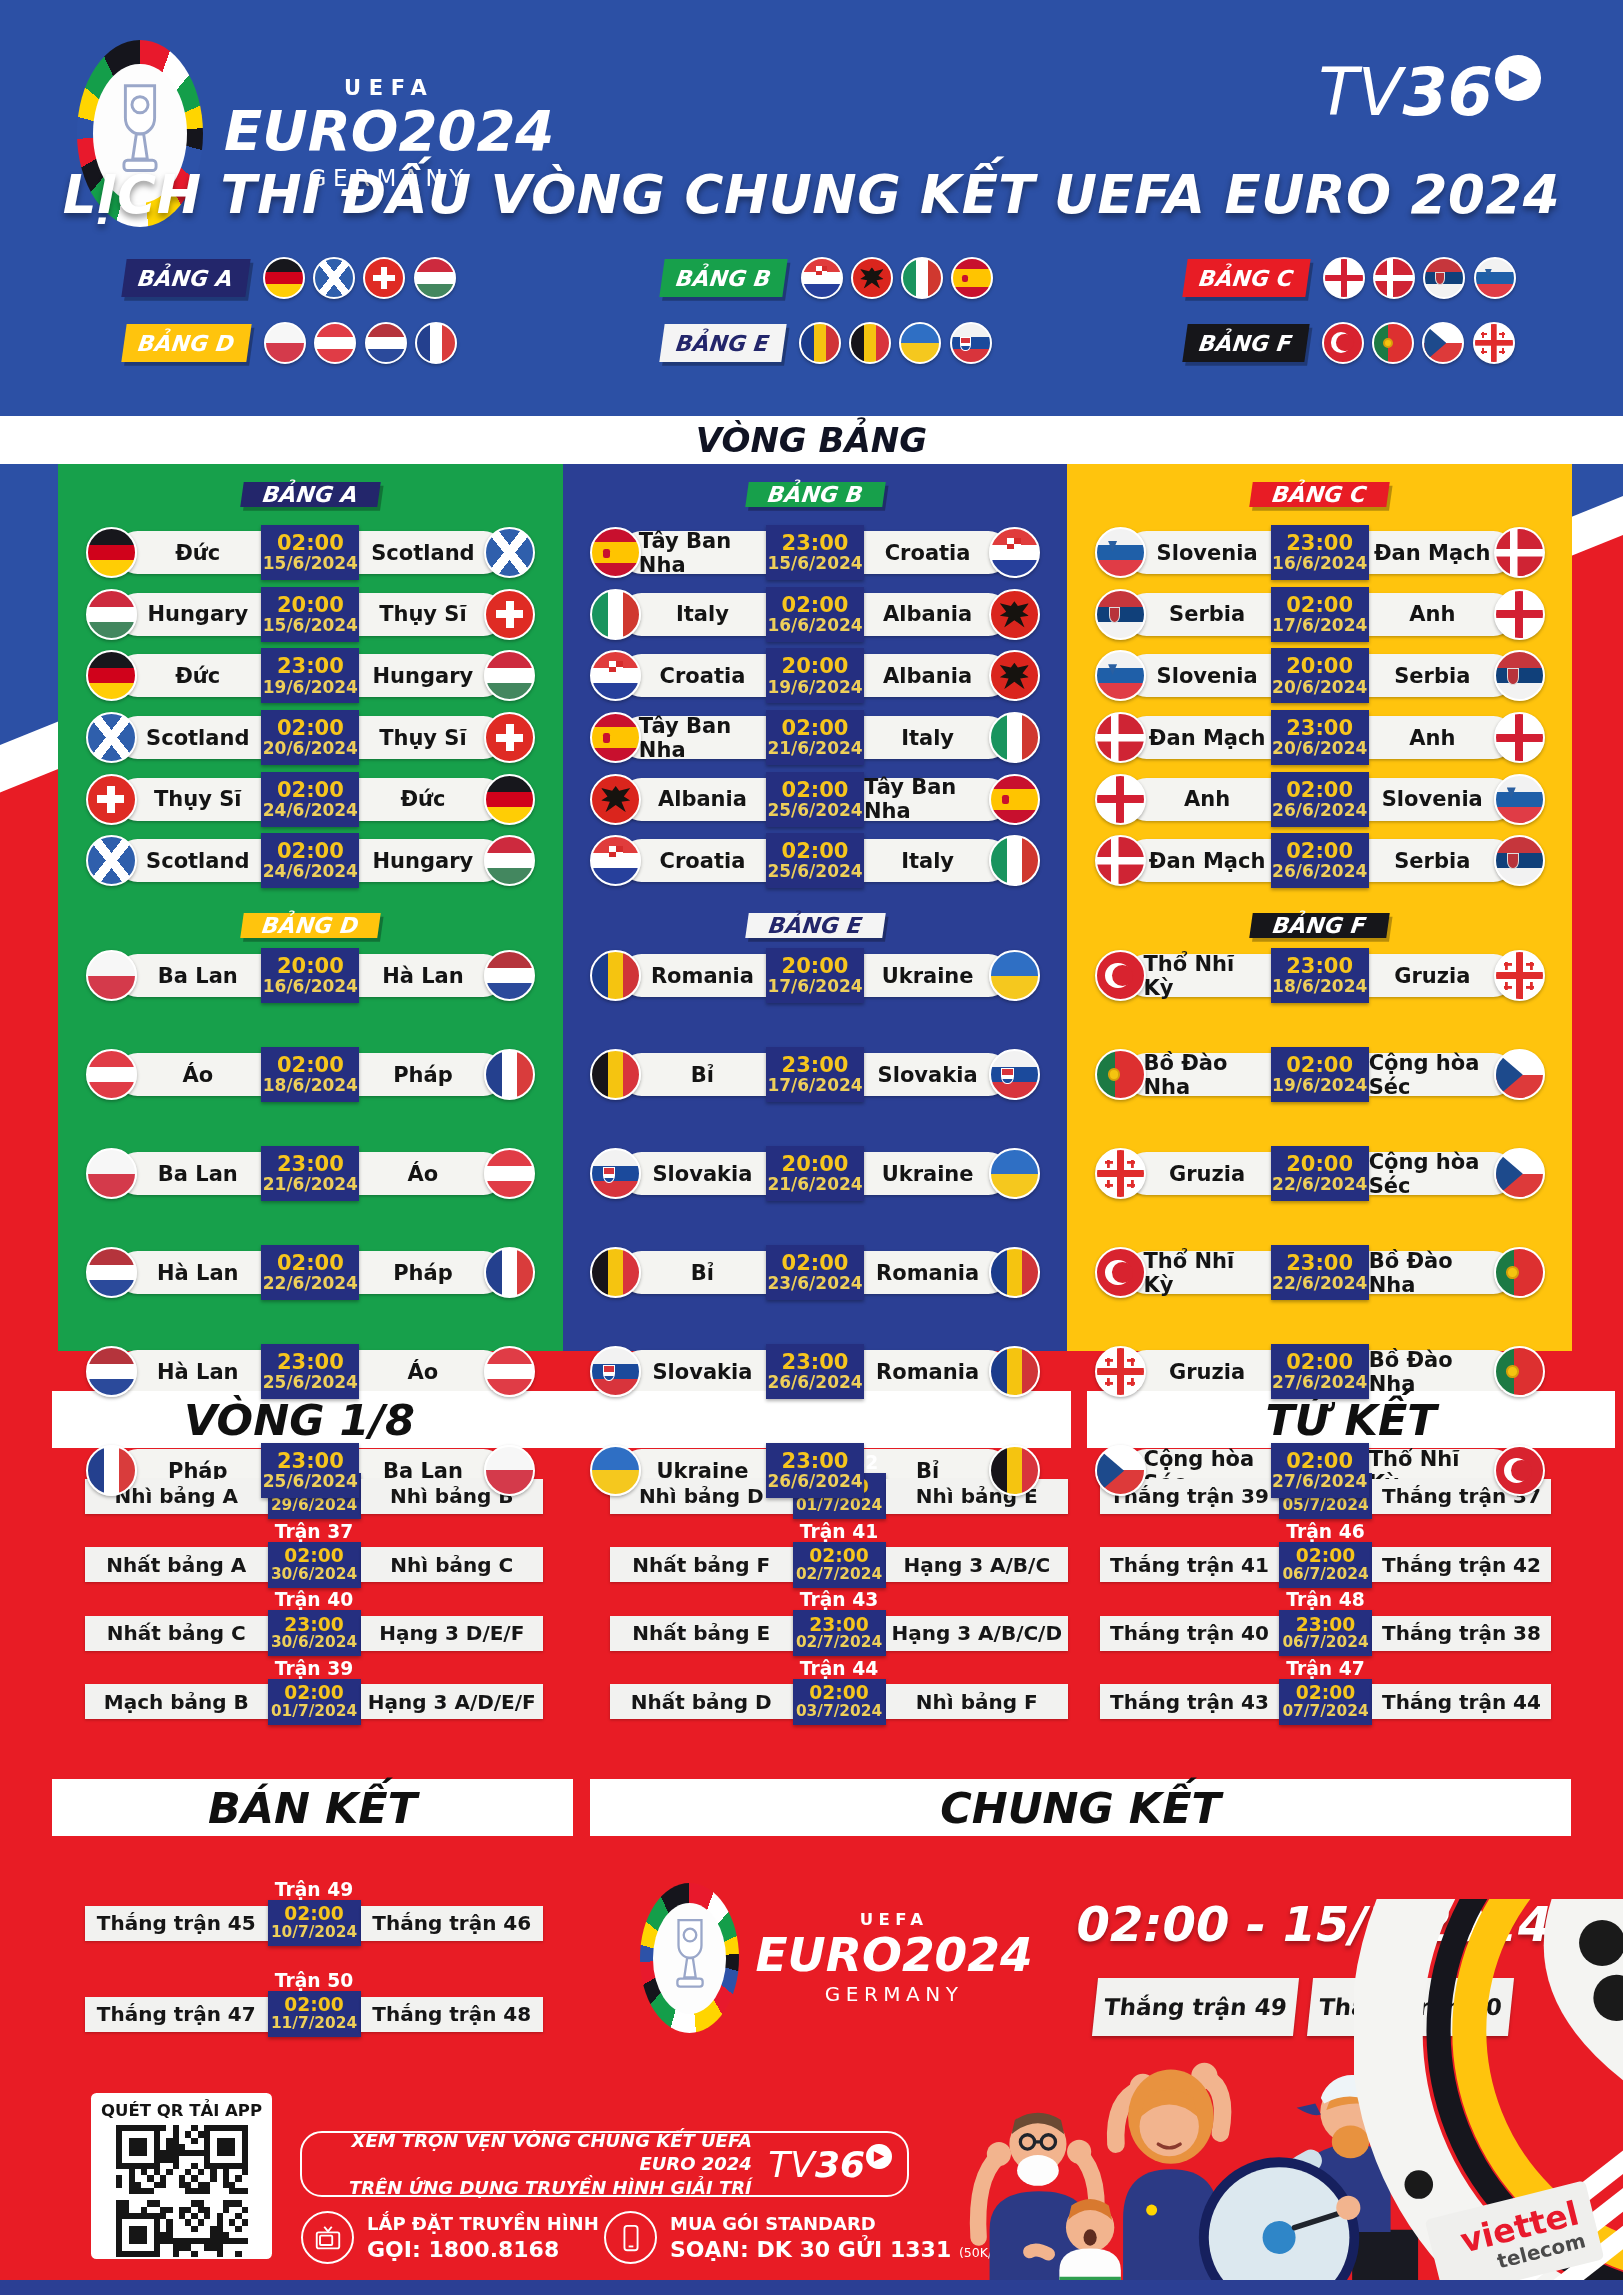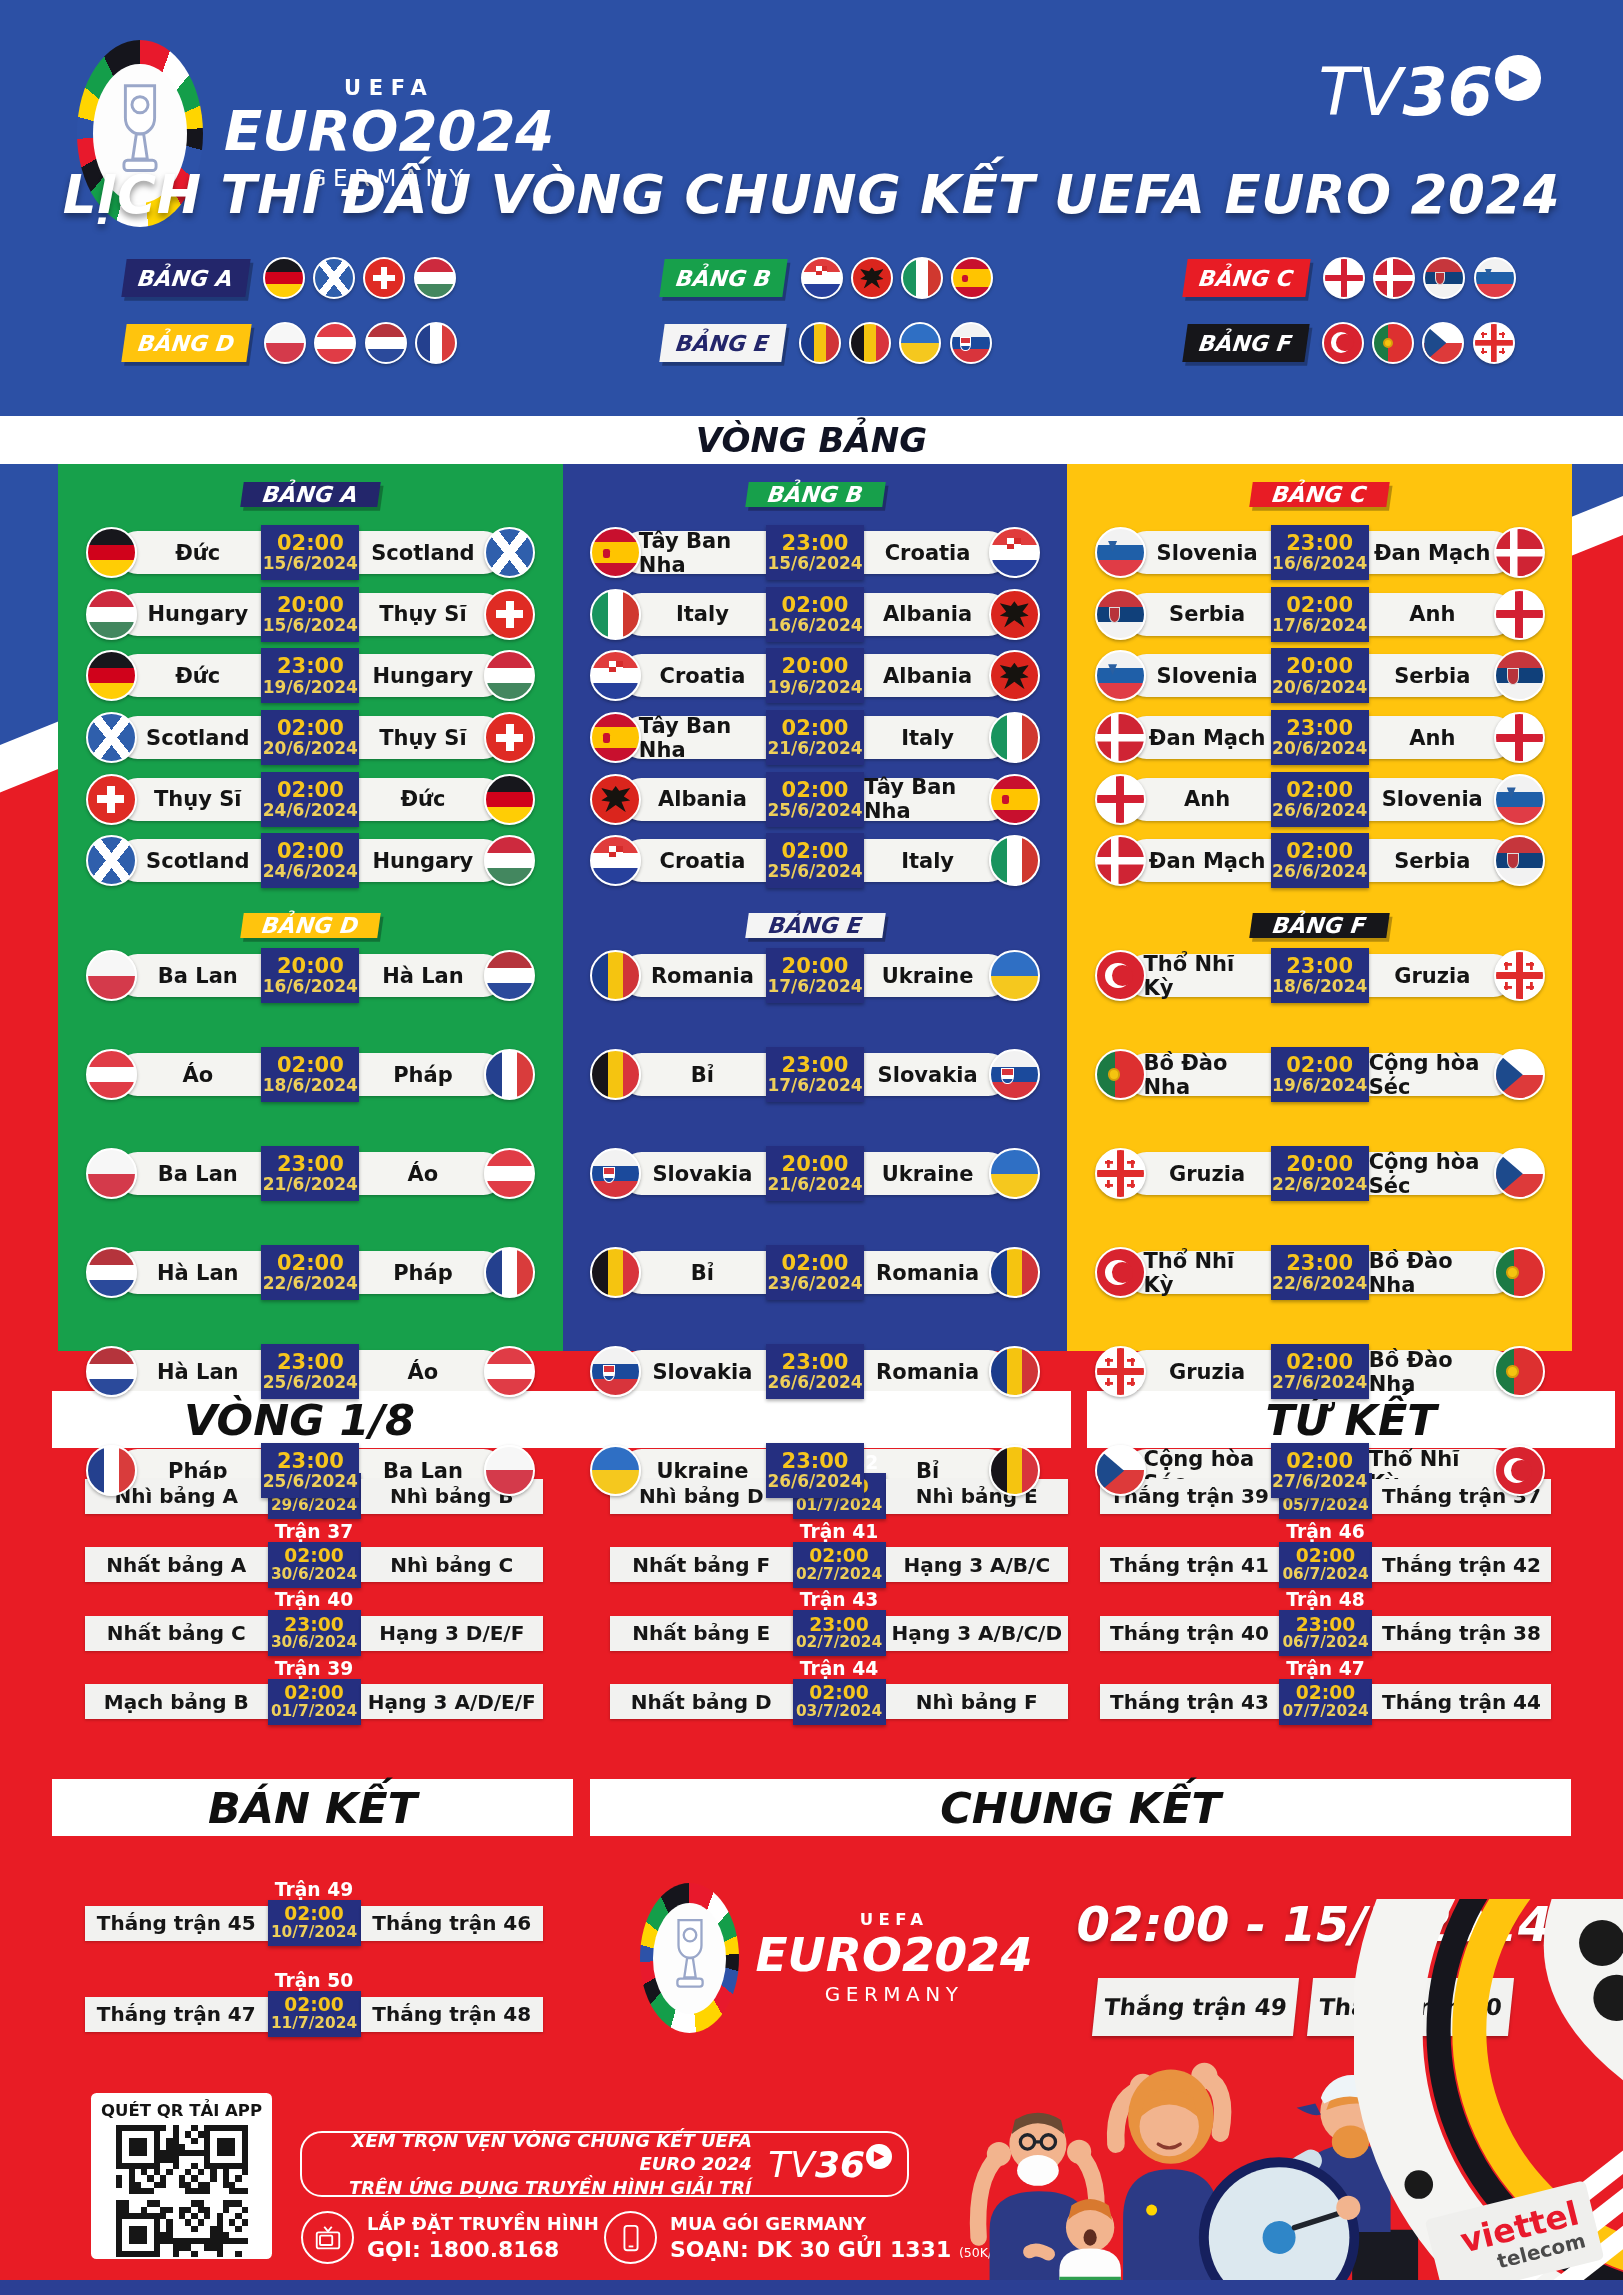--- a/index.html
+++ b/index.html
@@ -1178,21 +1178,21 @@
   </div>
 
   <div class="contact c2">
     <div class="contact-icon">
       <svg width="30" height="30" viewBox="0 0 64 64" fill="none" stroke="#fff" stroke-width="4">
         <rect x="18" y="6" width="28" height="52" rx="6"></rect>
         <line x1="27" y1="50" x2="37" y2="50"></line>
       </svg>
     </div>
     <div class="contact-texts">
-      <div class="l1">MUA GÓI GERMANY</div>
+      <div class="l1">MUA GÓI STANDARD</div>
       <div class="l2"><span>SOẠN: DK 30 GỬI 1331</span> <span class="note">(50K/THÁNG)</span></div>
     </div>
   </div>
 
   <svg class="fans" viewBox="0 0 1125 576">
 
     <g>
       <path d="M225 470 Q218 360 262 322" stroke="#f2b48e" stroke-width="30" fill="none" stroke-linecap="round"></path>
       <circle cx="262" cy="318" r="22" fill="#f2b48e"></circle>
       <path d="M435 470 Q452 360 408 318" stroke="#f2b48e" stroke-width="30" fill="none" stroke-linecap="round"></path>

